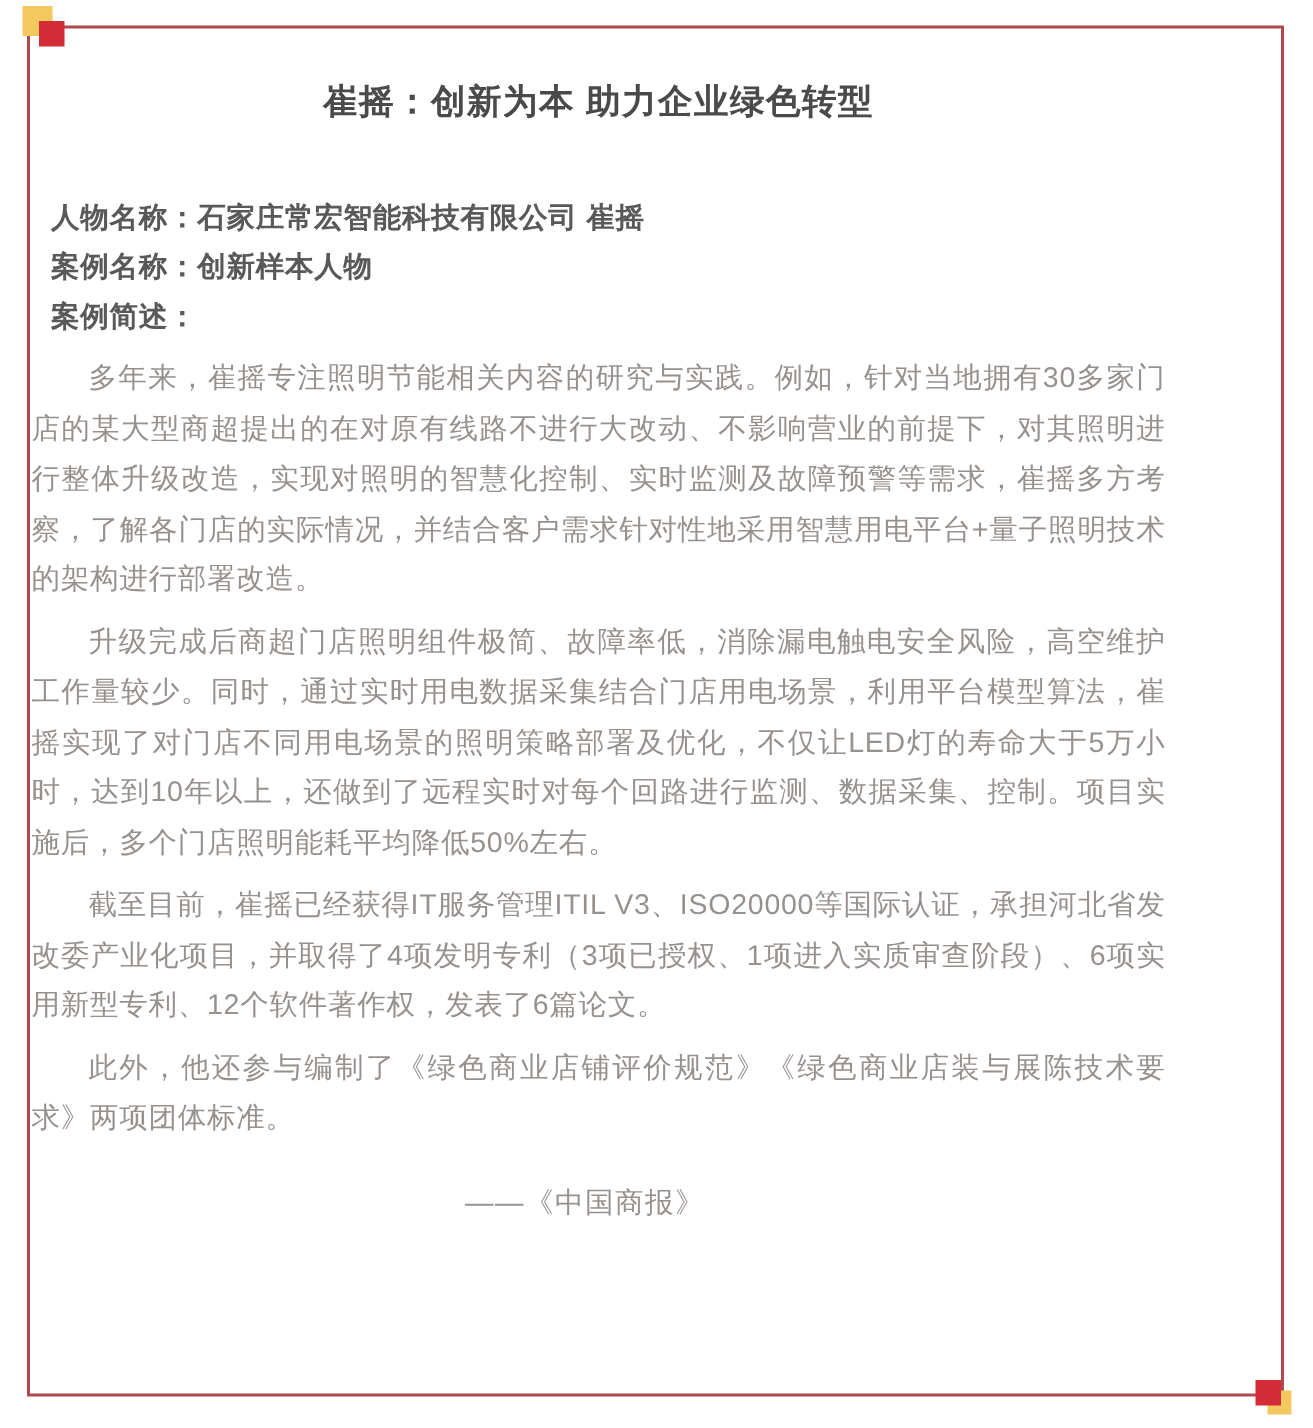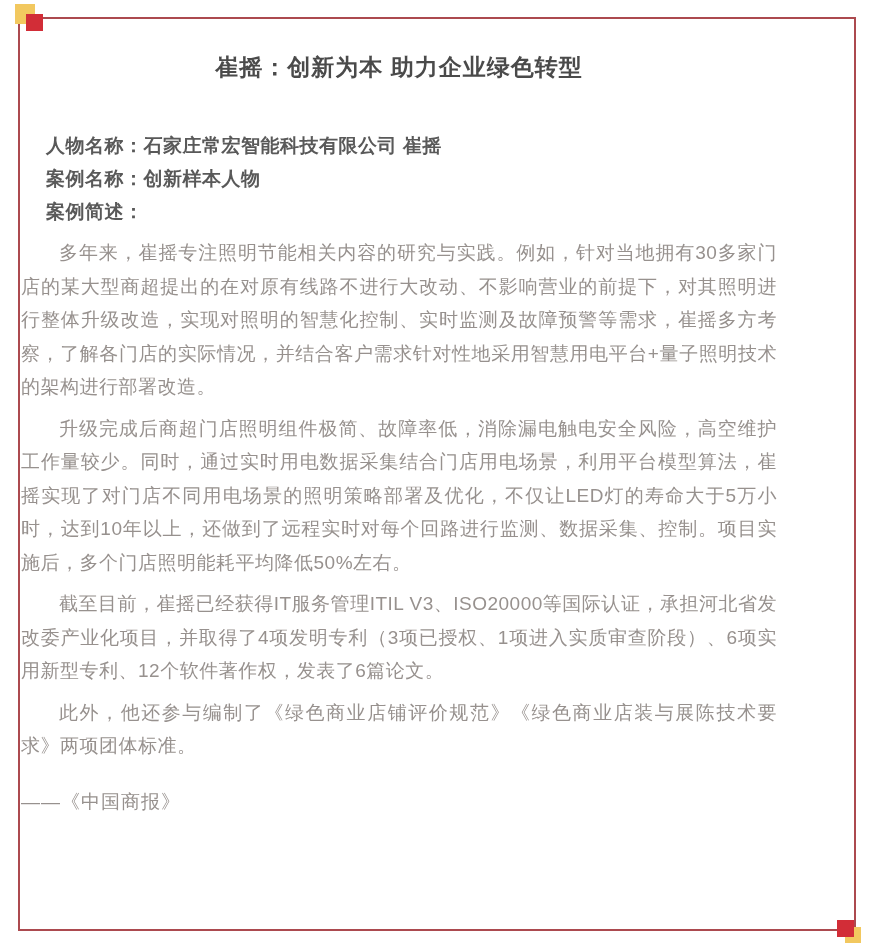--- a/index.html
+++ b/index.html
@@ -40,21 +40,21 @@
   .title {
     text-align: center;
     font-size: 23px;
     font-weight: bold;
     letter-spacing: 1px;
     color: var(--title-text, #4A4A4A);
     margin: 0 0 0 0;
   }
   .meta {
     margin-top: 46px;
-    padding-left: 25px;
+    padding-left: 13px;
   }
   .meta-line {
     font-size: 19px;
     font-weight: bold;
     color: var(--meta-text, #595959);
     line-height: 33px;
     letter-spacing: 0.5px;
   }
   .body-text {
     margin-top: 8px;
@@ -63,21 +63,21 @@
     margin: 0 0 8px 0;
     font-size: 19px;
     color: var(--body-text, #97918E);
     line-height: 33.5px;
     text-align: justify;
     text-indent: 2em;
     letter-spacing: 0.5px;
   }
   .source {
     margin-top: 26px;
-    text-align: left;
+    text-align: center;
     padding-right: 18px;
     font-size: 19px;
     color: var(--body-text, #97918E);
     letter-spacing: 1px;
   }
 </style>
 </head>
 <body>
 
 <div class="frame"></div>

